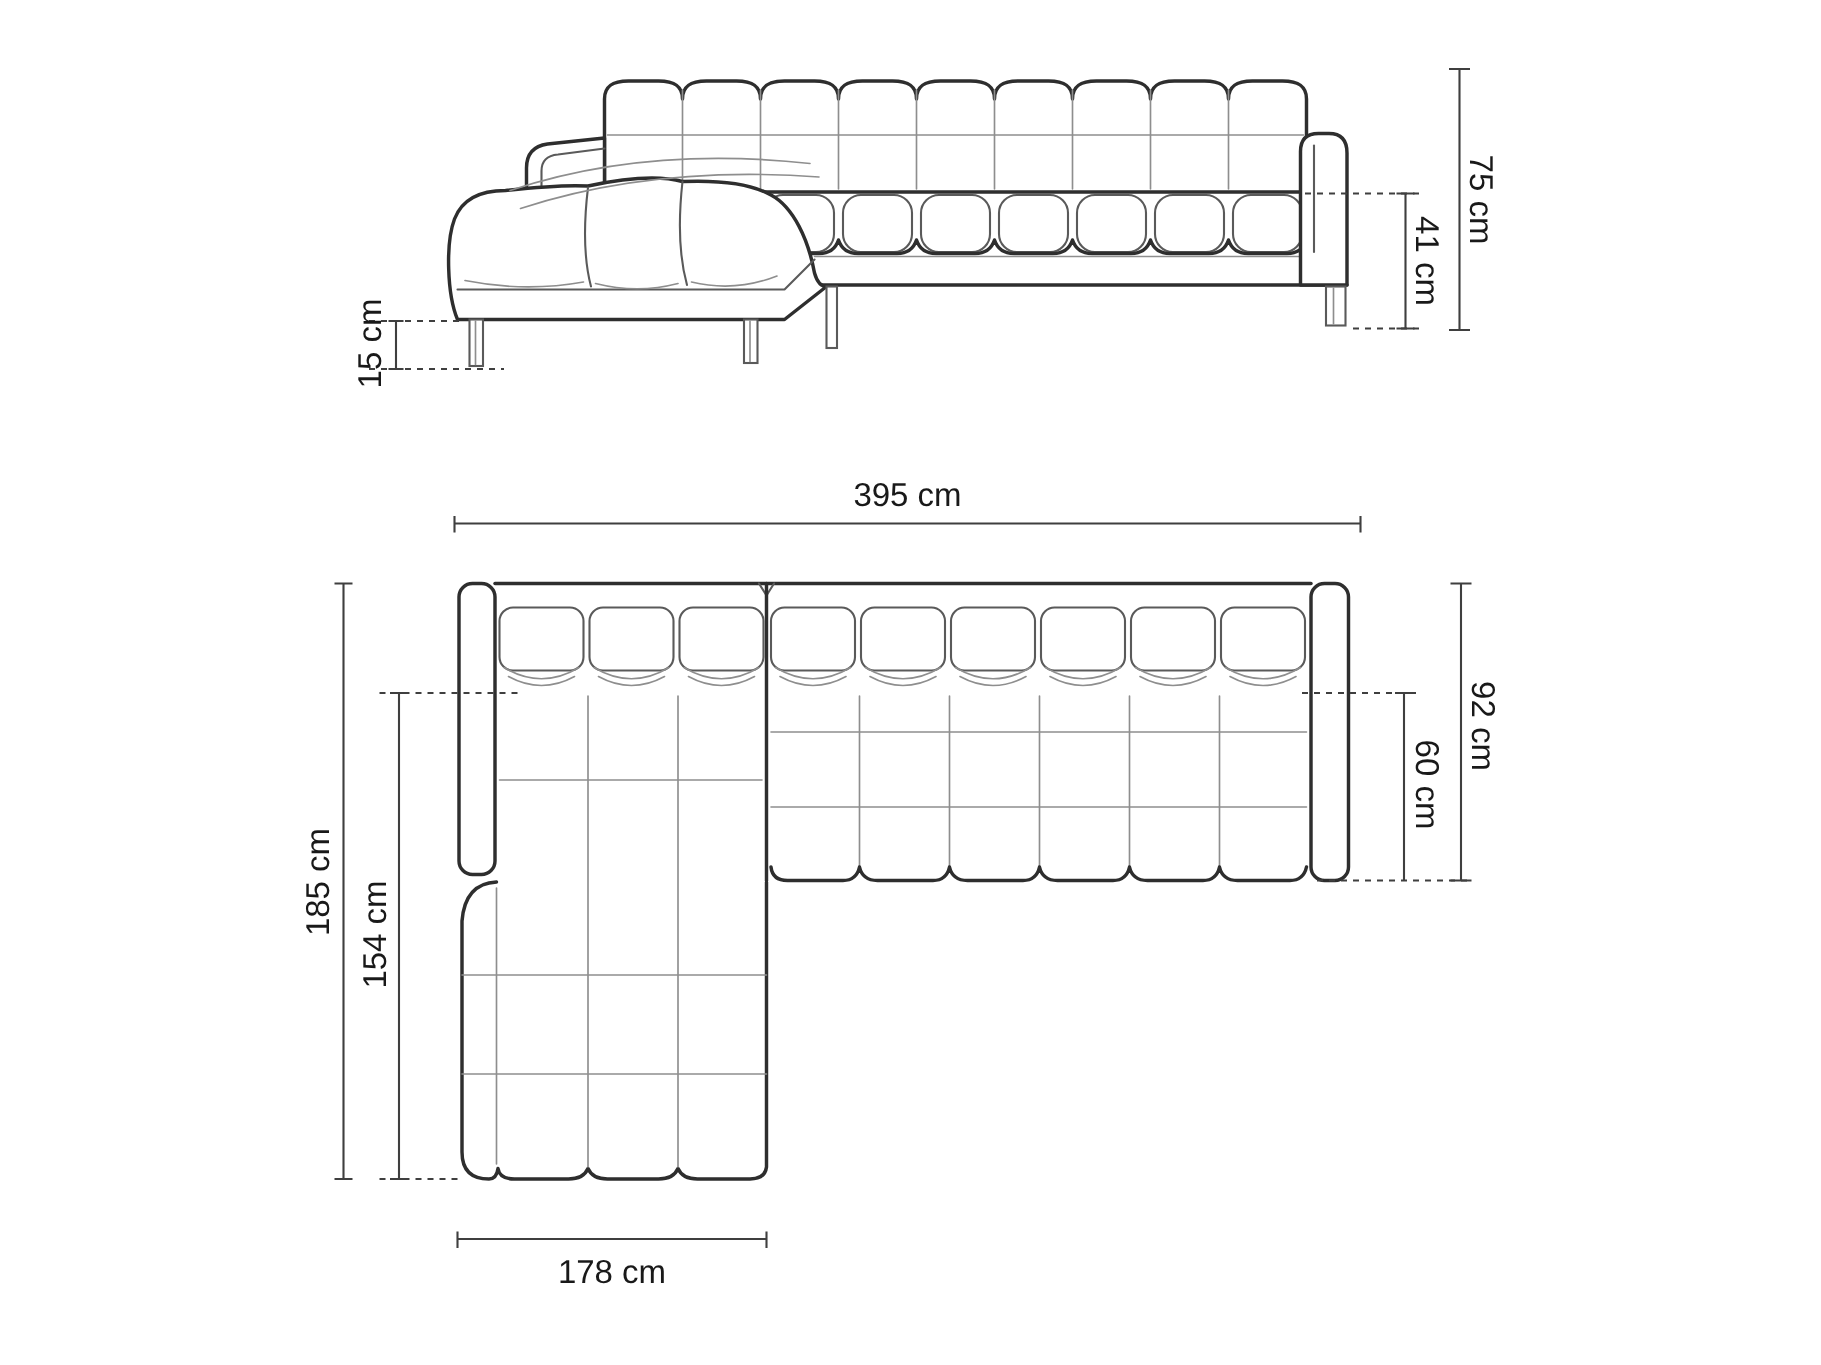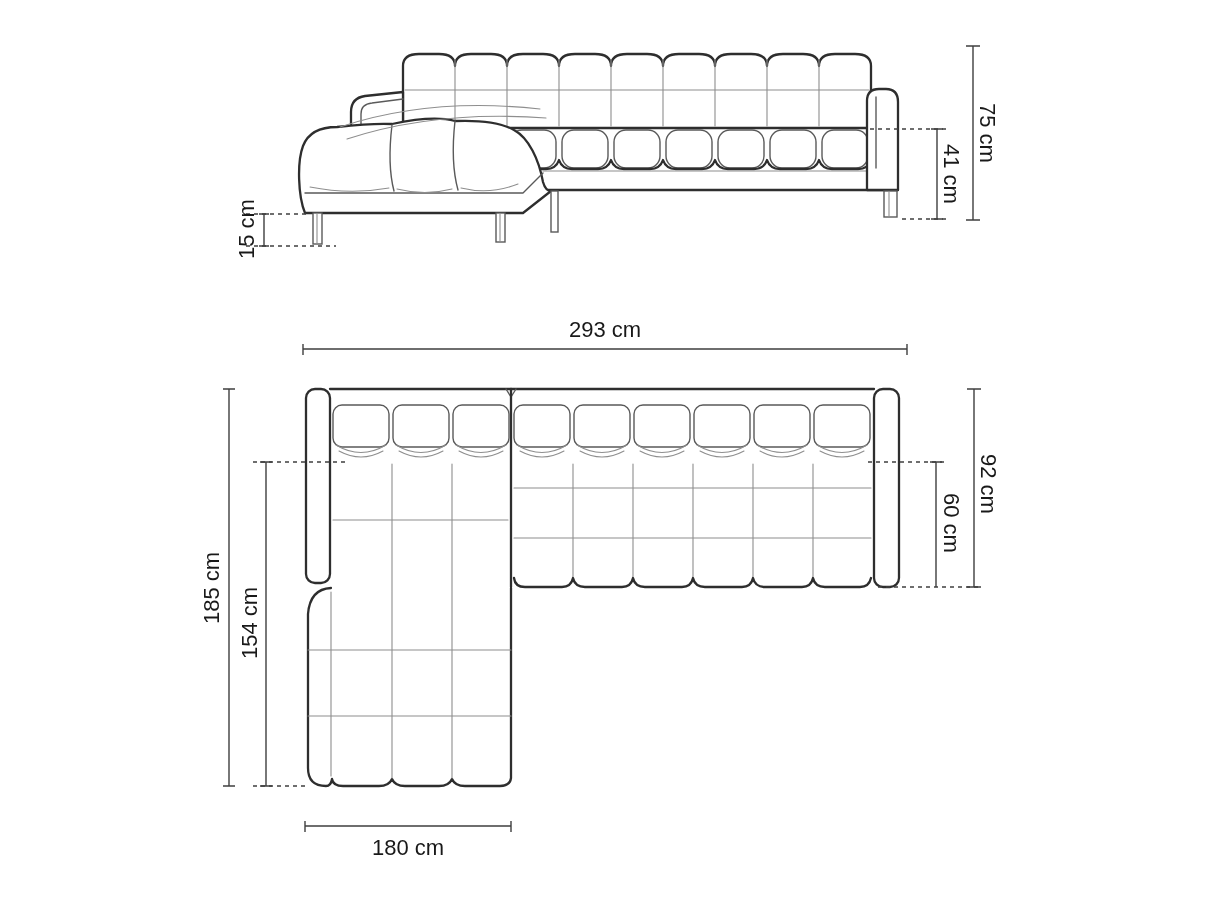--- a/index.html
+++ b/index.html
@@ -163,19 +163,19 @@
       <path class="dim" d="M936,462 V587 M930,462 H942"></path>
       <path class="dim" d="M305,826 H511 M305,821 V832 M511,821 V832"></path>
     </g>
   </g>
 </svg>
 
 <div class="lbl rotl" style="left:247px;top:229px">15 cm</div>
 <div class="lbl rotr" style="left:951px;top:174px">41 cm</div>
 <div class="lbl rotr" style="left:987px;top:133px">75 cm</div>
 
-<div class="lbl" style="left:605px;top:330px">293 cm</div>
+<div class="lbl" style="left:605px;top:330px">395 cm</div>
 <div class="lbl rotl" style="left:212px;top:588px">185 cm</div>
 <div class="lbl rotl" style="left:250px;top:623px">154 cm</div>
 <div class="lbl rotr" style="left:988px;top:484px">92 cm</div>
 <div class="lbl rotr" style="left:951px;top:523px">60 cm</div>
-<div class="lbl" style="left:408px;top:848px">180 cm</div>
+<div class="lbl" style="left:408px;top:848px">178 cm</div>
 </div>
 
 </body></html>

